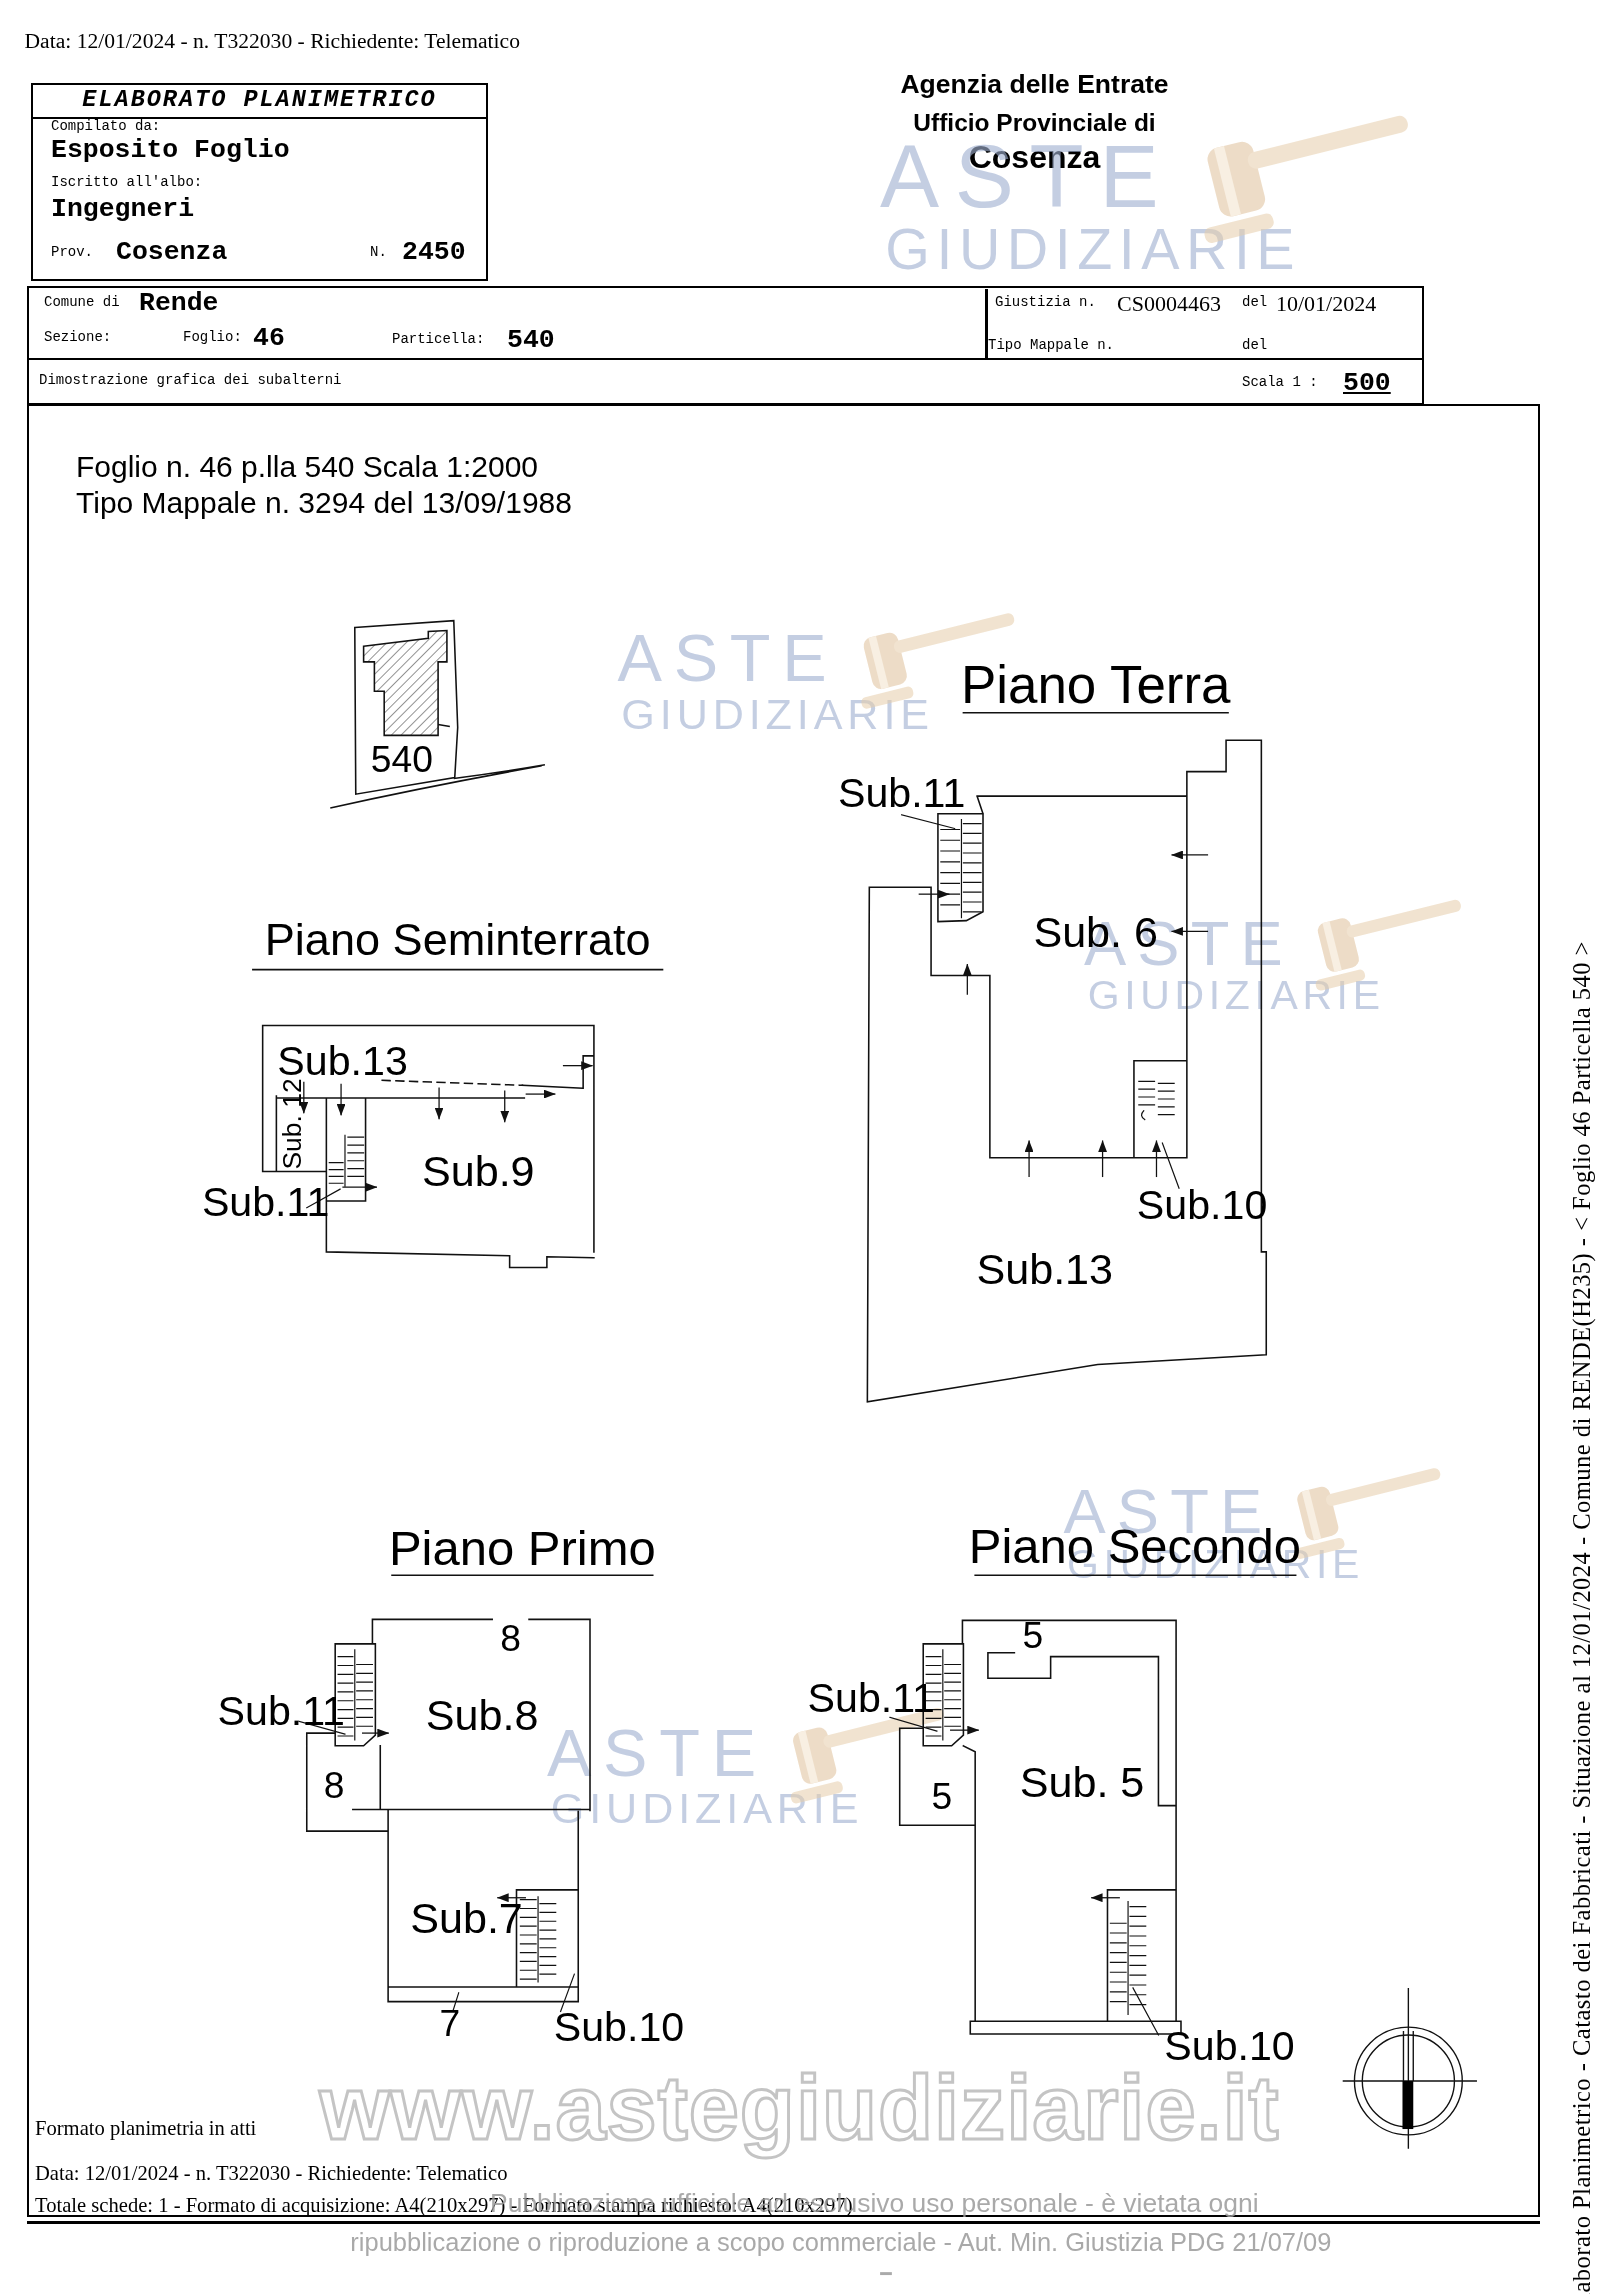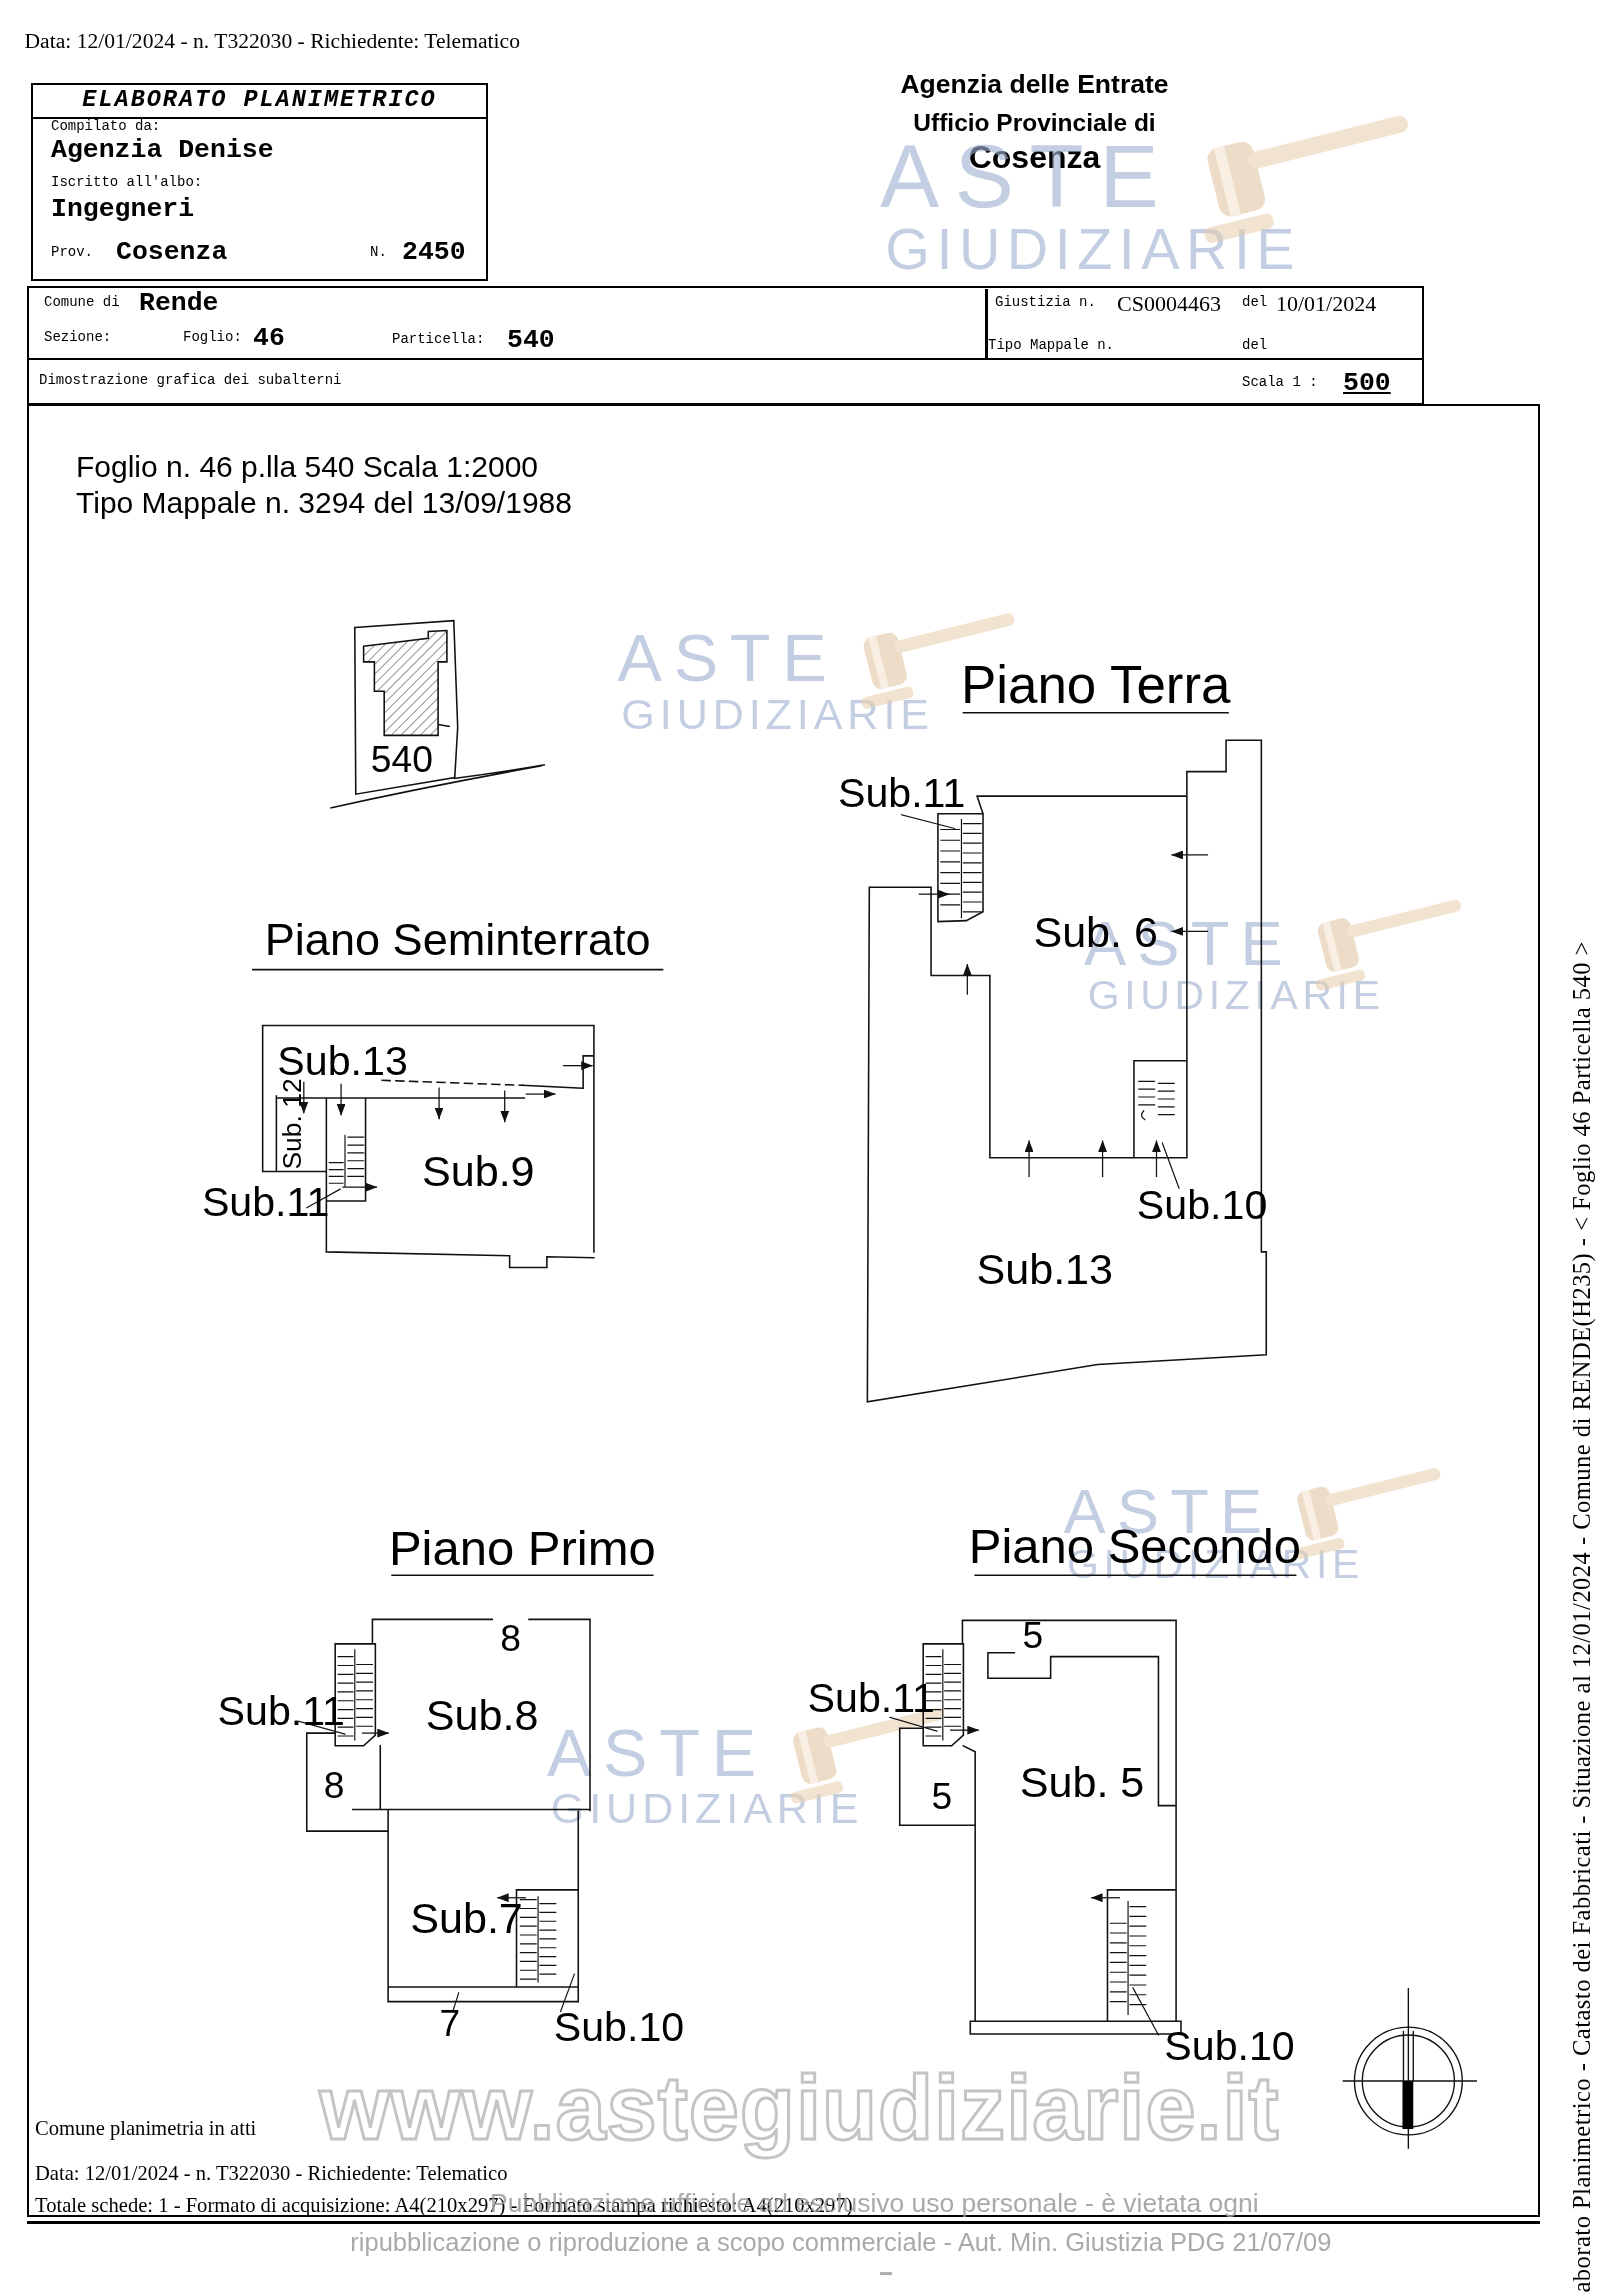--- a/index.html
+++ b/index.html
@@ -39,21 +39,21 @@
 </style>
 </head>
 <body>
 
 <span class="abs serif f22" style="left:24.5px;top:29px;">Data: 12/01/2024 - n. T322030 - Richiedente: Telematico</span>
 
 <div class="box" style="left:31px;top:83px;width:457px;height:198px;">
   <div id="elab-header">ELABORATO PLANIMETRICO</div>
 </div>
 <span class="abs mono f18" style="left:51px;top:118px;">Compilato da:</span>
-<span class="abs mono f27 b" style="left:51px;top:135px;">Agenzia Denise</span>
+<span class="abs mono f27 b" style="left:51px;top:135px;">Esposito Foglio</span>
 <span class="abs mono f18" style="left:51px;top:174px;">Iscritto all'albo:</span>
 <span class="abs mono f27 b" style="left:51px;top:194px;">Ingegneri</span>
 <span class="abs mono f18" style="left:51px;top:244px;">Prov.</span>
 <span class="abs mono f27 b" style="left:116px;top:237px;">Cosenza</span>
 <span class="abs mono f18" style="left:370px;top:244px;">N.</span>
 <span class="abs mono f27 b" style="left:402px;top:237px;">2450</span>
 
 <div id="agency">
   <div class="a1">Agenzia delle Entrate</div>
   <div class="a3">Ufficio Provinciale di</div>
@@ -82,21 +82,21 @@
 <span class="abs mono f27 b" style="left:1343px;top:368px;text-decoration:underline;">500</span>
 
 <div class="box" style="left:27.4px;top:404px;width:1513px;height:1813px;"></div>
 <div class="abs" style="left:27.4px;top:2221px;width:1513px;height:2.9px;background:#000;"></div>
 
 <div id="mapnote">
   <div>Foglio n. 46 p.lla 540 Scala 1:2000</div>
   <div>Tipo Mappale n. 3294 del 13/09/1988</div>
 </div>
 
-<span class="abs serif f21" style="left:35px;top:2117px;">Comune planimetria in atti</span>
+<span class="abs serif f21" style="left:35px;top:2117px;">Formato planimetria in atti</span>
 <span class="abs serif f21" style="left:35px;top:2162px;">Data: 12/01/2024 - n. T322030 - Richiedente: Telematico</span>
 <span class="abs serif f21" style="left:35px;top:2194px;">Totale schede: 1 - Formato di acquisizione: A4(210x297) - Formato stampa richiesto: A4(210x297)</span>
 
 <svg width="1623" height="2295" viewBox="0 0 1656 2341">
   <defs>
     <pattern id="hatch" patternUnits="userSpaceOnUse" width="7" height="7" patternTransform="rotate(45)">
       <line x1="0" y1="0" x2="0" y2="7" stroke="#555" stroke-width="1.3"></line>
     </pattern>
     <marker id="ah" viewBox="0 0 12 9" markerWidth="12" markerHeight="9" refX="11" refY="4.5" orient="auto" markerUnits="userSpaceOnUse">
       <path d="M0 0 L12 4.5 L0 9 Z" fill="#111"></path>

